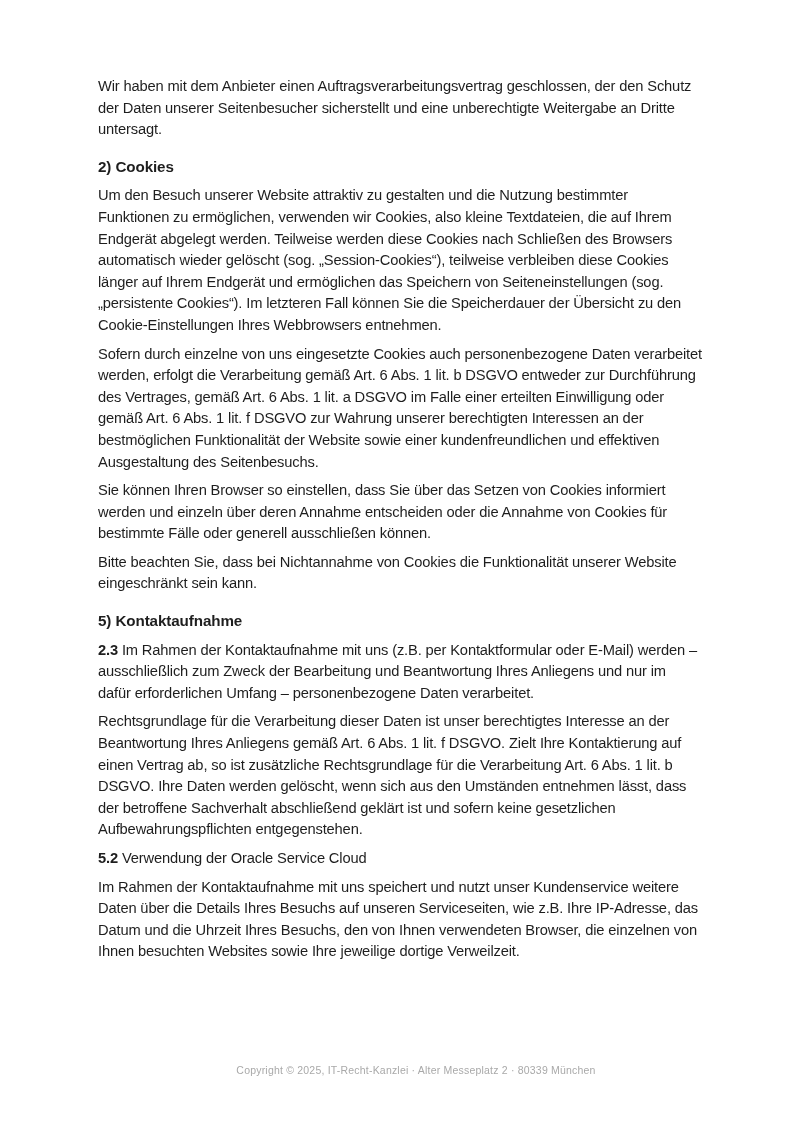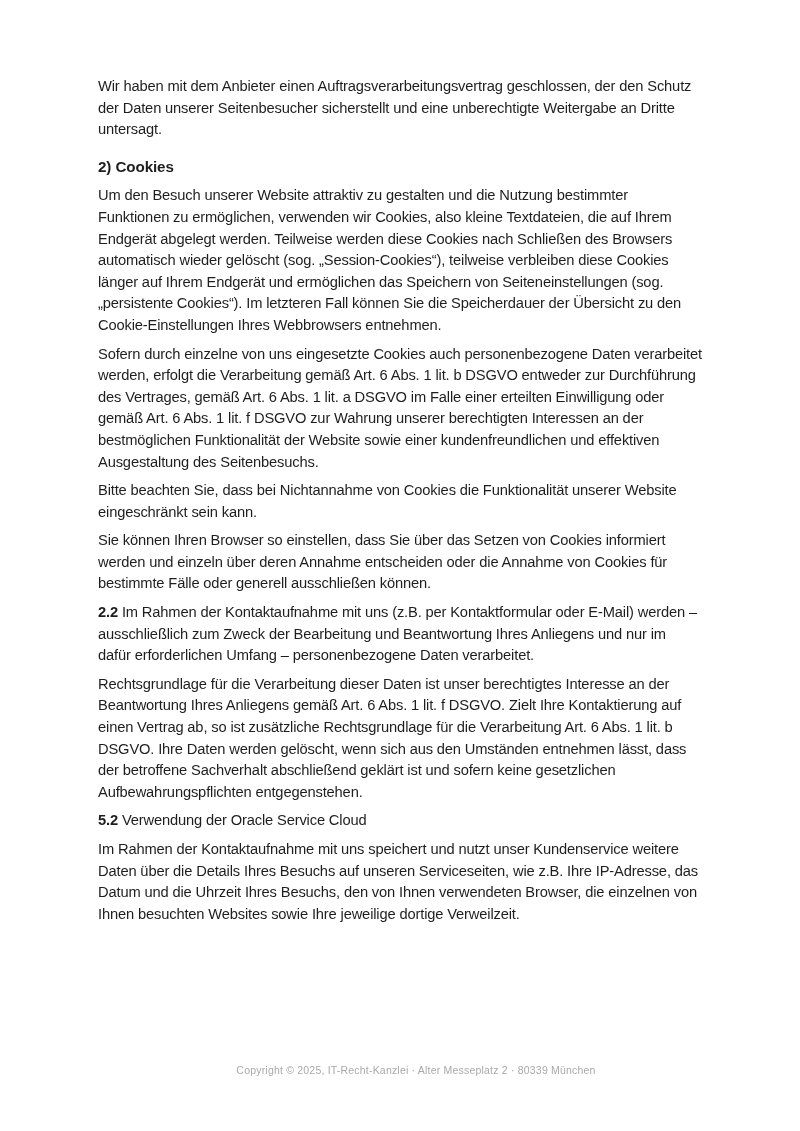--- a/index.html
+++ b/index.html
@@ -45,23 +45,24 @@
 </style>
 </head>
 <body>
 
 <div class="page">
   <main class="content">
       <p class="doc-para">Wir haben mit dem Anbieter einen Auftragsverarbeitungsvertrag geschlossen, der den Schutz der Daten unserer Seitenbesucher sicherstellt und eine unberechtigte Weitergabe an Dritte untersagt.</p>
       <h2 class="doc-heading">2) Cookies</h2>
       <p class="doc-para">Um den Besuch unserer Website attraktiv zu gestalten und die Nutzung bestimmter Funktionen zu ermöglichen, verwenden wir Cookies, also kleine Textdateien, die auf Ihrem Endgerät abgelegt werden. Teilweise werden diese Cookies nach Schließen des Browsers automatisch wieder gelöscht (sog. „Session-Cookies“), teilweise verbleiben diese Cookies länger auf Ihrem Endgerät und ermöglichen das Speichern von Seiteneinstellungen (sog. „persistente Cookies“). Im letzteren Fall können Sie die Speicherdauer der Übersicht zu den Cookie-Einstellungen Ihres Webbrowsers entnehmen.</p>
       <p class="doc-para">Sofern durch einzelne von uns eingesetzte Cookies auch personenbezogene Daten verarbeitet werden, erfolgt die Verarbeitung gemäß Art. 6 Abs. 1 lit. b DSGVO entweder zur Durchführung des Vertrages, gemäß Art. 6 Abs. 1 lit. a DSGVO im Falle einer erteilten Einwilligung oder gemäß Art. 6 Abs. 1 lit. f DSGVO zur Wahrung unserer berechtigten Interessen an der bestmöglichen Funktionalität der Website sowie einer kundenfreundlichen und effektiven Ausgestaltung des Seitenbesuchs.</p>
+      <p class="doc-para">Sie können Ihren Browser so einstellen, dass Sie über das Setzen von Cookies informiert werden und einzeln über deren Annahme entscheiden oder die Annahme von Cookies für bestimmte Fälle oder generell ausschließen können.</p>
       <p class="doc-para">Bitte beachten Sie, dass bei Nichtannahme von Cookies die Funktionalität unserer Website eingeschränkt sein kann.</p>
-      <p class="doc-para">Sie können Ihren Browser so einstellen, dass Sie über das Setzen von Cookies informiert werden und einzeln über deren Annahme entscheiden oder die Annahme von Cookies für bestimmte Fälle oder generell ausschließen können.</p>
-      <p class="doc-para"><strong class="clause-number">2.2 </strong>Im Rahmen der Kontaktaufnahme mit uns (z.B. per Kontaktformular oder E-Mail) werden – ausschließlich zum Zweck der Bearbeitung und Beantwortung Ihres Anliegens und nur im dafür erforderlichen Umfang – personenbezogene Daten verarbeitet.</p>
+      <h2 class="doc-heading">5) Kontaktaufnahme</h2>
+      <p class="doc-para"><strong class="clause-number">2.3 </strong>Im Rahmen der Kontaktaufnahme mit uns (z.B. per Kontaktformular oder E-Mail) werden – ausschließlich zum Zweck der Bearbeitung und Beantwortung Ihres Anliegens und nur im dafür erforderlichen Umfang – personenbezogene Daten verarbeitet.</p>
       <p class="doc-para">Rechtsgrundlage für die Verarbeitung dieser Daten ist unser berechtigtes Interesse an der Beantwortung Ihres Anliegens gemäß Art. 6 Abs. 1 lit. f DSGVO. Zielt Ihre Kontaktierung auf einen Vertrag ab, so ist zusätzliche Rechtsgrundlage für die Verarbeitung Art. 6 Abs. 1 lit. b DSGVO. Ihre Daten werden gelöscht, wenn sich aus den Umständen entnehmen lässt, dass der betroffene Sachverhalt abschließend geklärt ist und sofern keine gesetzlichen Aufbewahrungspflichten entgegenstehen.</p>
       <p class="doc-para"><strong class="clause-number">5.2 </strong>Verwendung der Oracle Service Cloud</p>
       <p class="doc-para">Im Rahmen der Kontaktaufnahme mit uns speichert und nutzt unser Kundenservice weitere Daten über die Details Ihres Besuchs auf unseren Serviceseiten, wie z.B. Ihre IP-Adresse, das Datum und die Uhrzeit Ihres Besuchs, den von Ihnen verwendeten Browser, die einzelnen von Ihnen besuchten Websites sowie Ihre jeweilige dortige Verweilzeit.</p>
     </main>
   <footer class="footer">
     <div class="footer-line">Copyright © 2025, IT-Recht-Kanzlei · Alter Messeplatz 2 · 80339 München</div>
   </footer>
 </div>
 
 </body></html>

